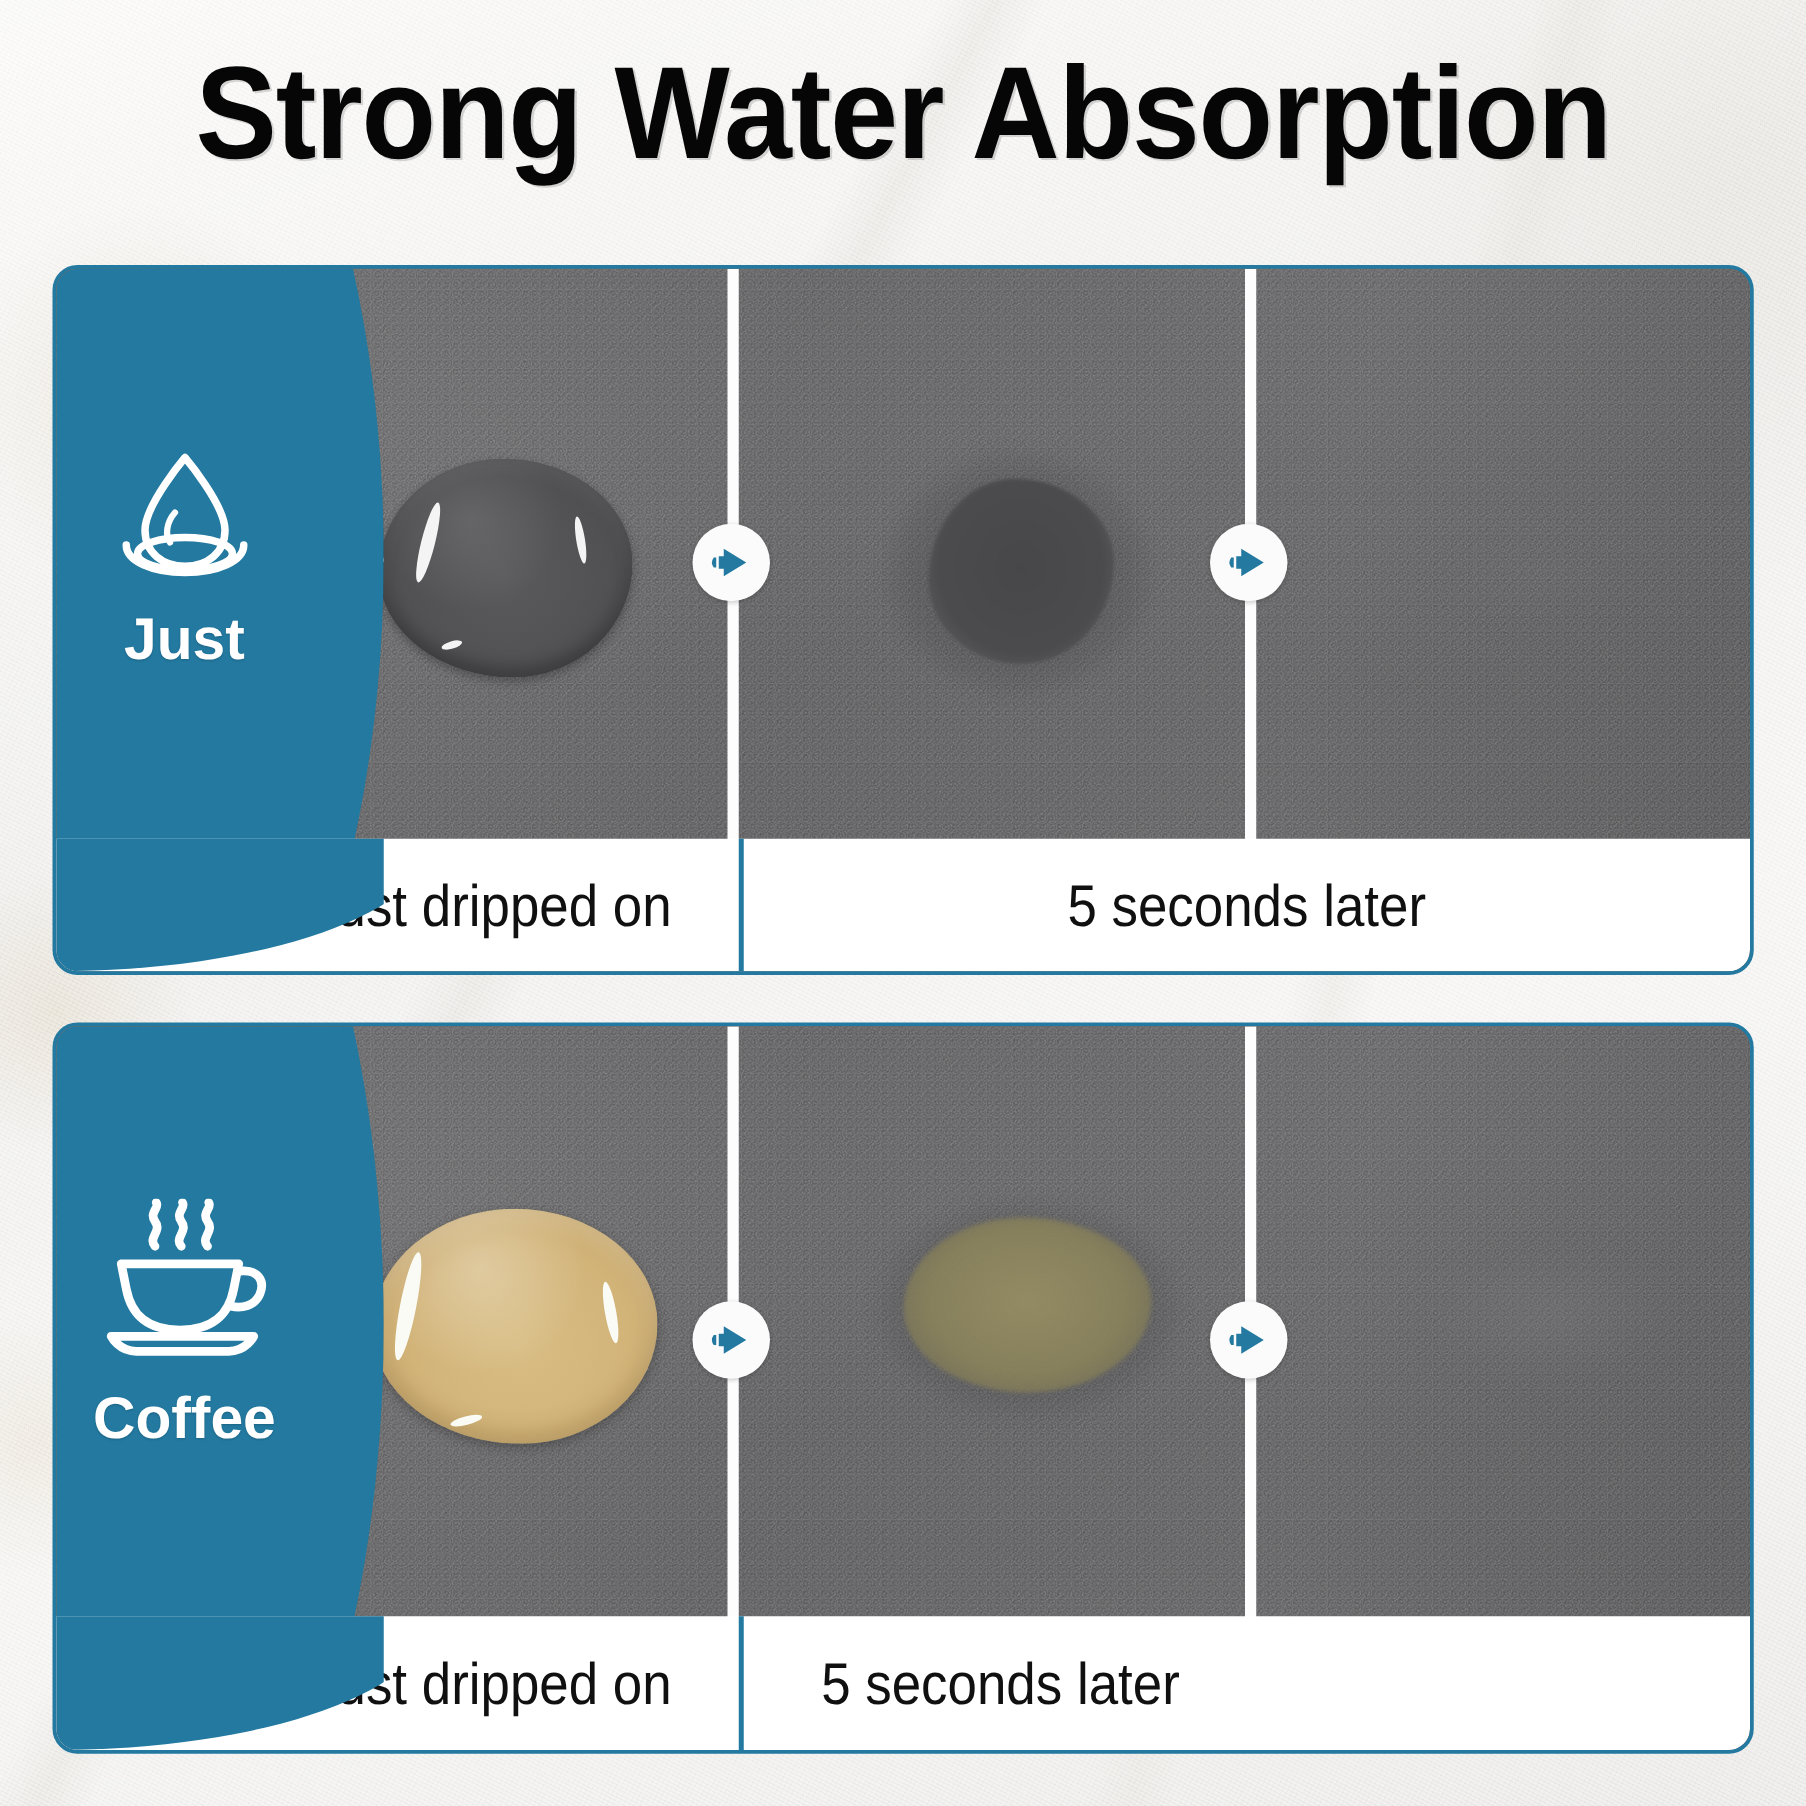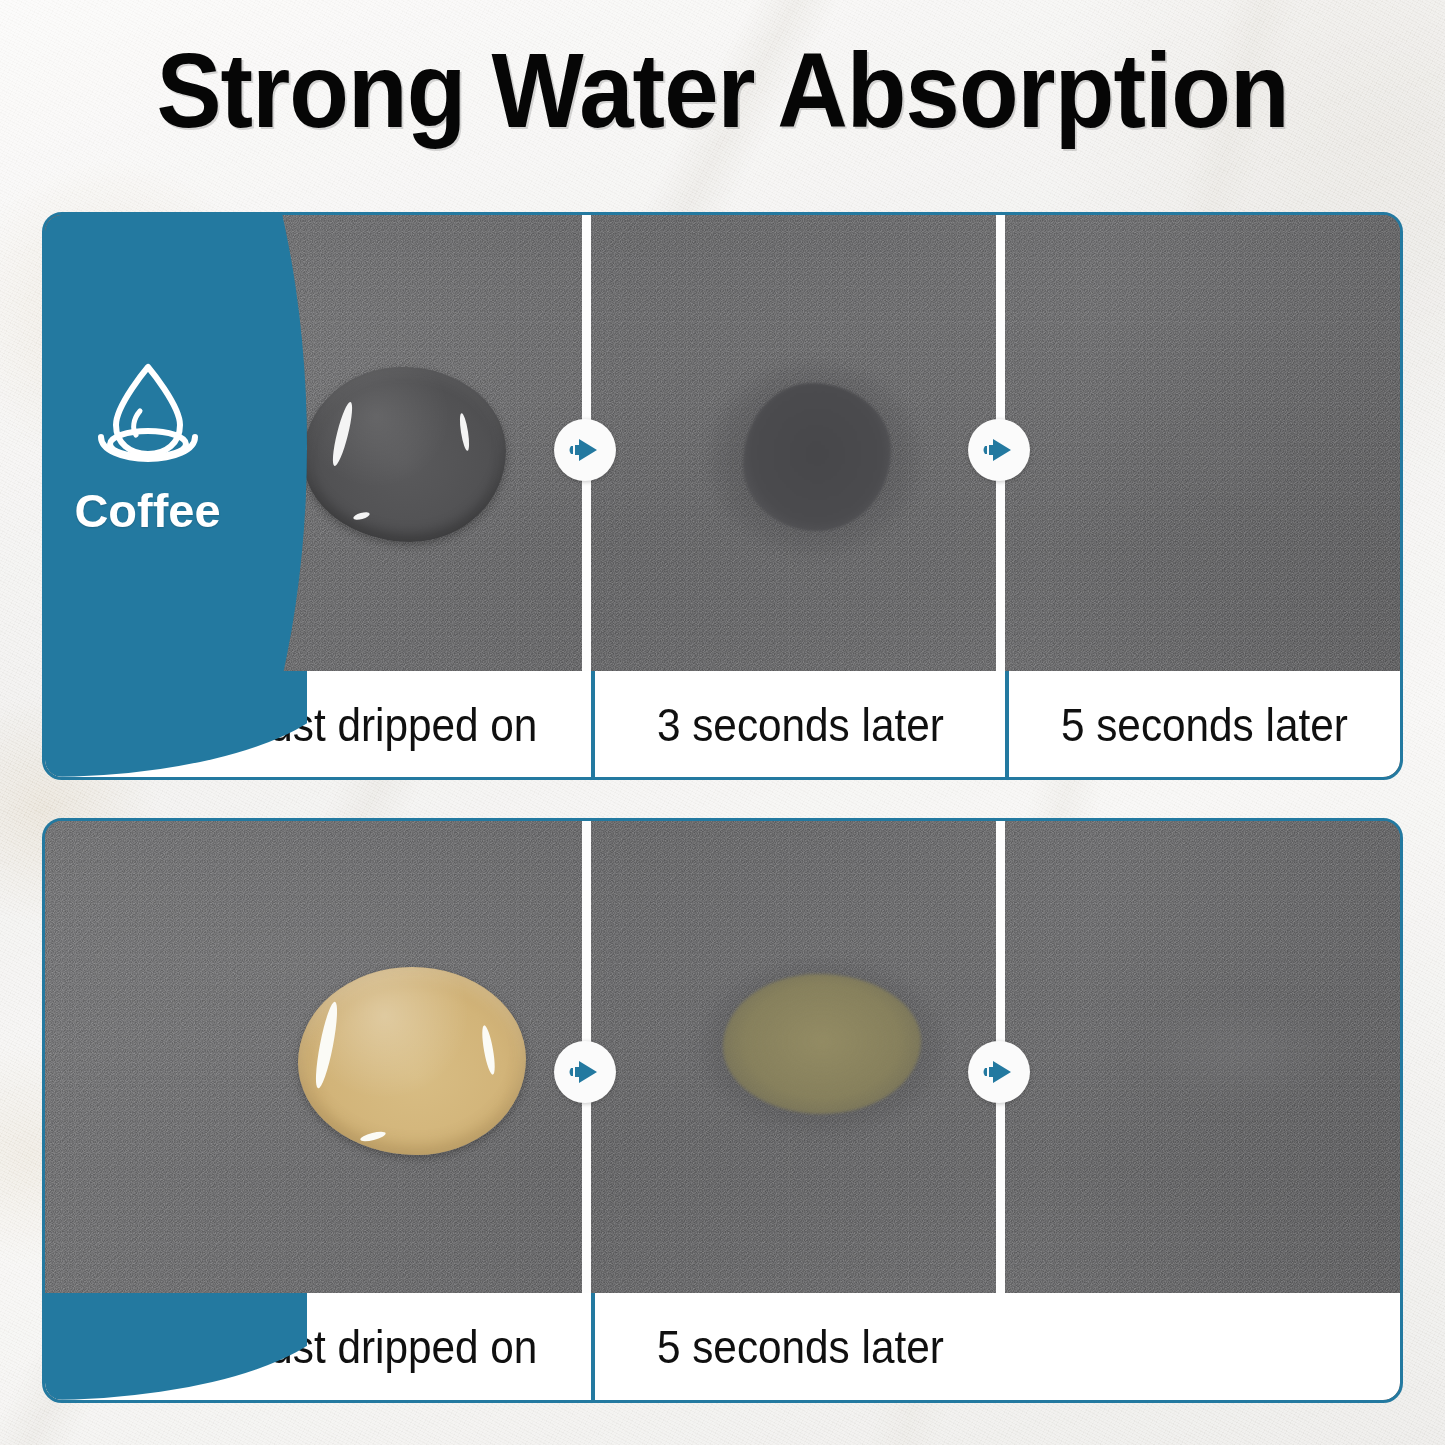--- a/index.html
+++ b/index.html
@@ -319,31 +319,28 @@
     <div class="badge">
       <div class="badge-inner">
         <span class="badge-icon">
           <svg width="120" height="112" viewBox="0 0 120 112" aria-hidden="true">
             <path d="M60 12 C60 12 28 50 28 70 C28 88 42 99 60 99 C78 99 92 88 92 70 C92 50 60 12 60 12 Z" fill="none" stroke="#ffffff" stroke-width="6" stroke-linejoin="round"></path>
             <path d="M52 56 C45 64 44 74 48 80" fill="none" stroke="#ffffff" stroke-width="5" stroke-linecap="round"></path>
             <ellipse cx="60" cy="89" rx="38" ry="13" fill="none" stroke="#ffffff" stroke-width="6"></ellipse>
             <path d="M13 82 C13 95 34 104 60 104 C86 104 107 95 107 82" fill="none" stroke="#ffffff" stroke-width="6" stroke-linecap="round"></path>
           </svg>
         </span>
-        <span class="badge-label">Coffee</span>
+        <span class="badge-label">Just</span>
       </div>
     </div>
   </div>
 
   <div class="caption-band">
     <div class="caption-cell" style="flex:0 0 546px;">
       <span class="caption-text" style="margin-left:150px;">Just dripped on</span>
-    </div>
-    <div class="caption-cell" style="flex:0 0 410px;">
-      <span class="caption-text">3 seconds later</span>
     </div>
     <div class="caption-cell" style="flex:1 1 auto;">
       <span class="caption-text">5 seconds later</span>
     </div>
   </div>
 
   <div class="badge-foot"></div>
 </div>
 
 <div class="panel" id="panel-coffee">
@@ -371,20 +368,37 @@
         <path d="M4 11 Q1 15 4 19 L6 19 L6 11 Z" fill="#2379a0"></path>
       </svg>
     </div>
     <div class="arrow-marker" style="left:923px; top:220px;">
       <svg width="36" height="30" viewBox="0 0 36 30" aria-hidden="true">
         <path d="M12 4 L12 10 L8 10 L8 20 L12 20 L12 26 L30 15 Z" fill="#2379a0"></path>
         <path d="M4 11 Q1 15 4 19 L6 19 L6 11 Z" fill="#2379a0"></path>
       </svg>
     </div>
 
+    <div class="badge">
+      <div class="badge-inner">
+        <span class="badge-icon">
+          <svg width="138" height="130" viewBox="0 0 138 130" aria-hidden="true">
+            <g fill="none" stroke="#ffffff" stroke-width="7" stroke-linecap="round">
+              <path d="M45 38 C39 31 51 26 45 18 C40 11 49 7 46 3"></path>
+              <path d="M66 38 C60 31 72 26 66 18 C61 11 70 7 67 3"></path>
+              <path d="M87 38 C81 31 93 26 87 18 C82 11 91 7 88 3"></path>
+            </g>
+            <path d="M18 52 L112 52 L108 72 C104 93 91 105 65 105 C39 105 26 93 22 72 Z" fill="none" stroke="#ffffff" stroke-width="7" stroke-linejoin="round"></path>
+            <path d="M112 58 C128 56 133 66 129 76 C125 86 114 88 106 86" fill="none" stroke="#ffffff" stroke-width="7" stroke-linecap="round"></path>
+            <path d="M10 110 L124 110 C124 110 118 122 104 122 L30 122 C16 122 10 110 10 110 Z" fill="none" stroke="#ffffff" stroke-width="7" stroke-linejoin="round"></path>
+          </svg>
+        </span>
+        <span class="badge-label">Coffee</span>
+      </div>
+    </div>
   </div>
 
   <div class="caption-band">
     <div class="caption-cell" style="flex:0 0 546px;">
       <span class="caption-text" style="margin-left:150px;">Just dripped on</span>
     </div>
     <div class="caption-cell" style="flex:0 0 410px;">
       <span class="caption-text">5 seconds later</span>
     </div>
   </div>

